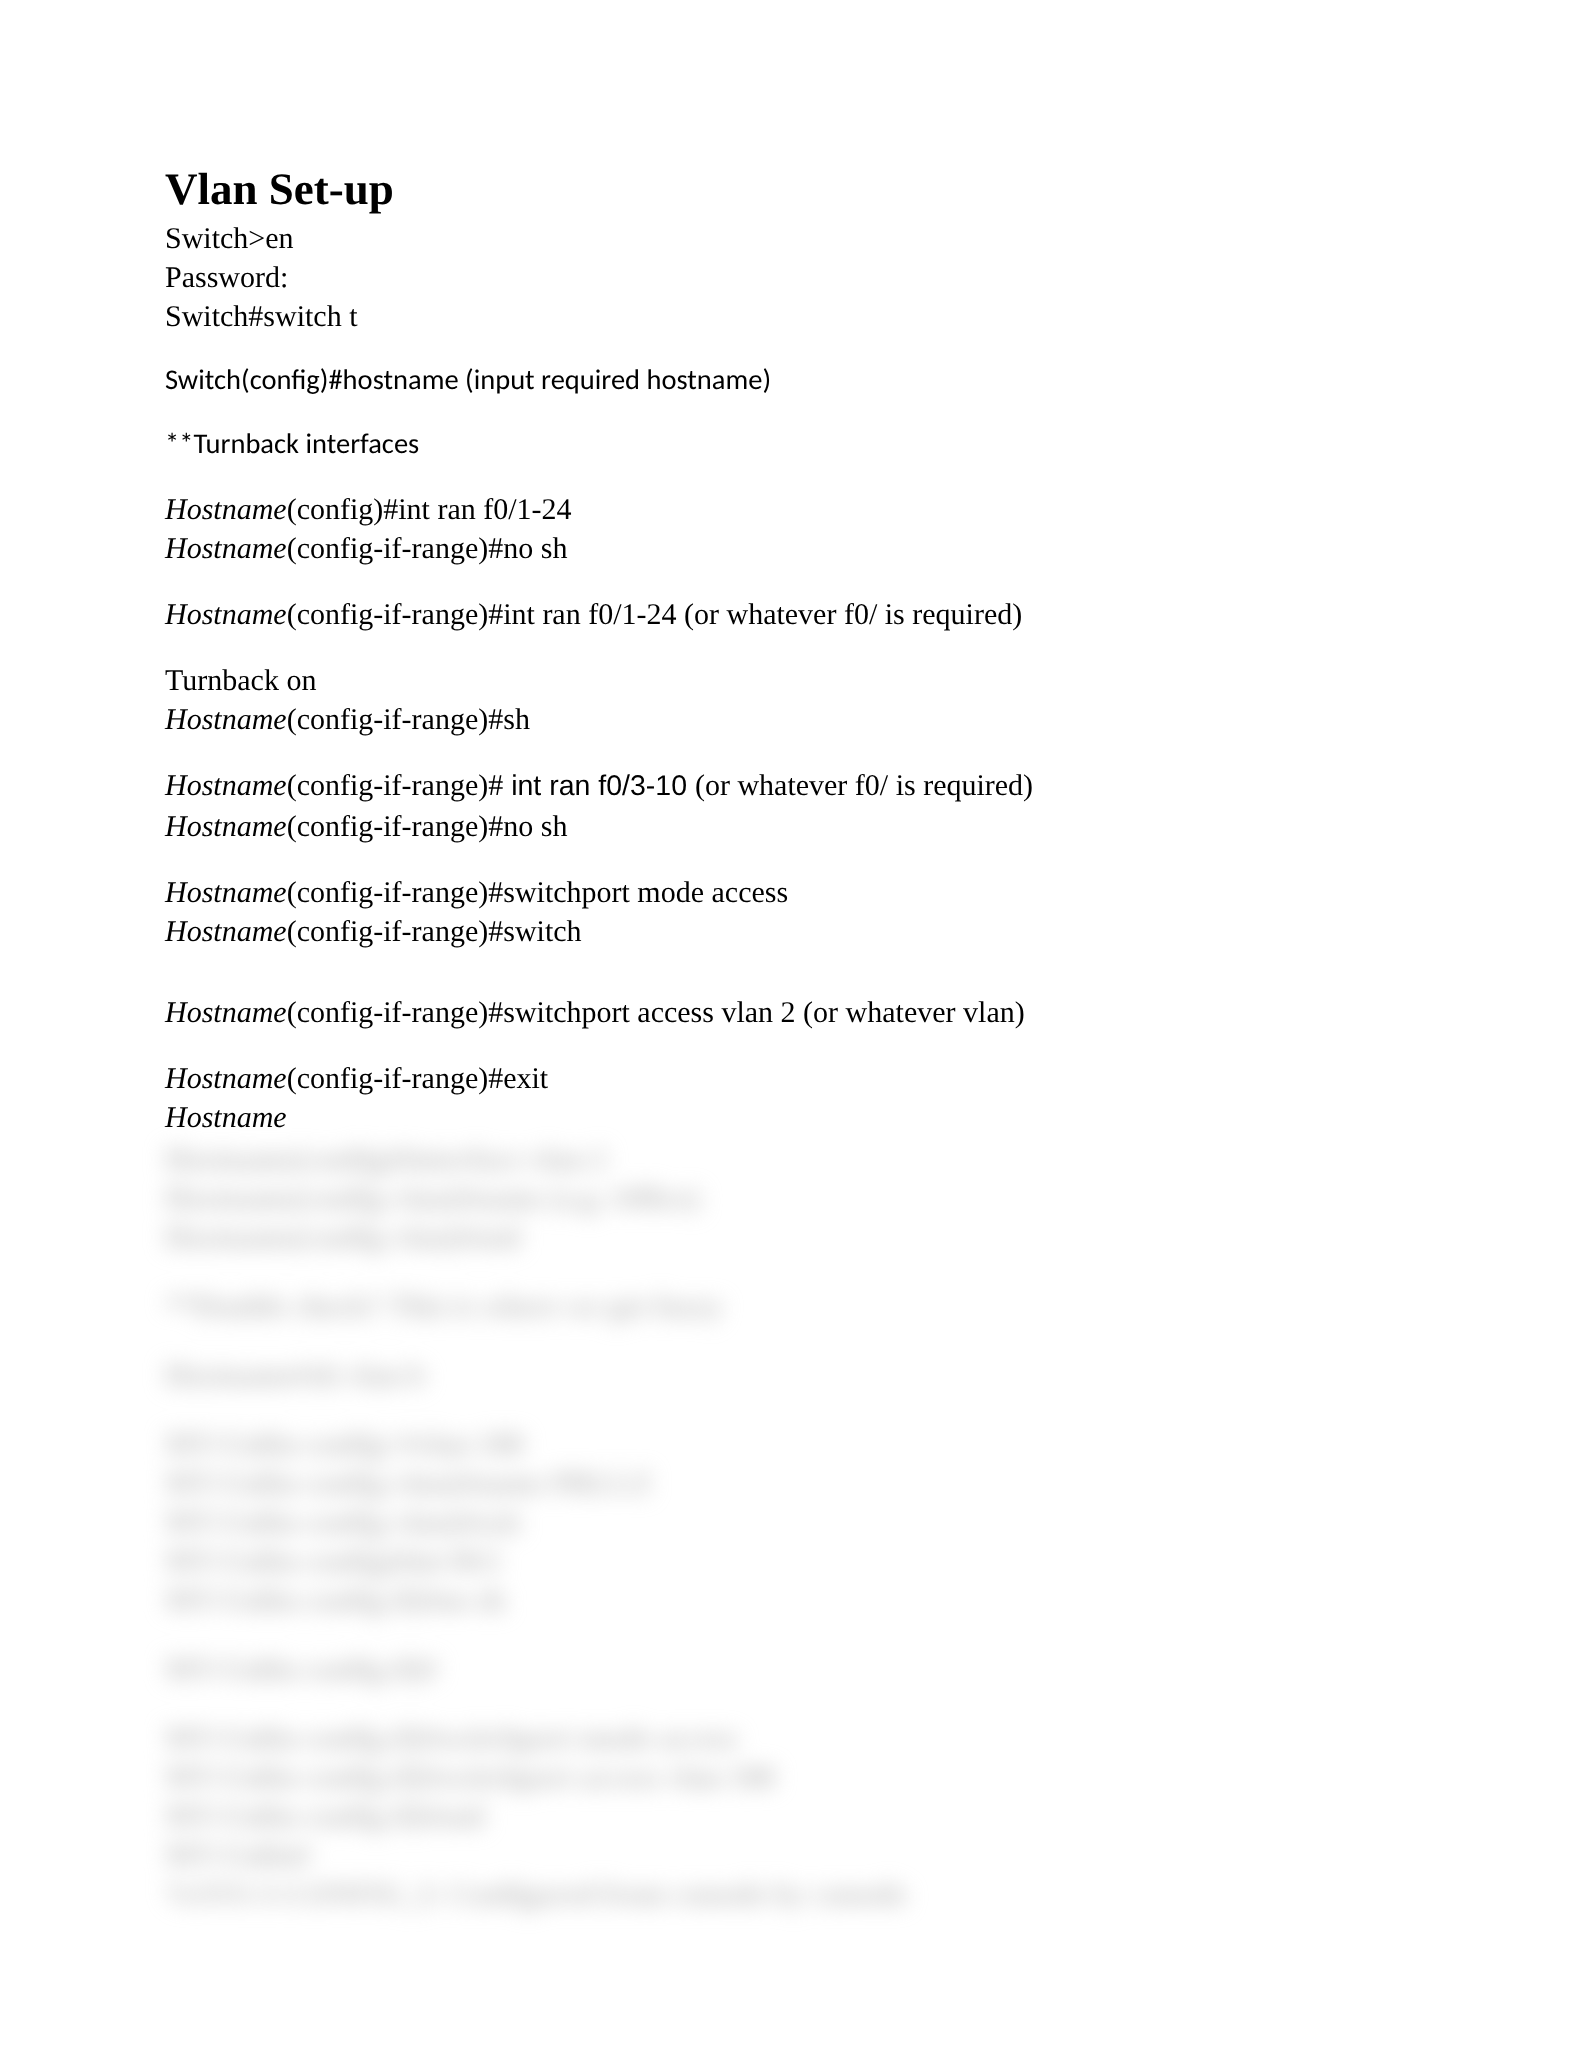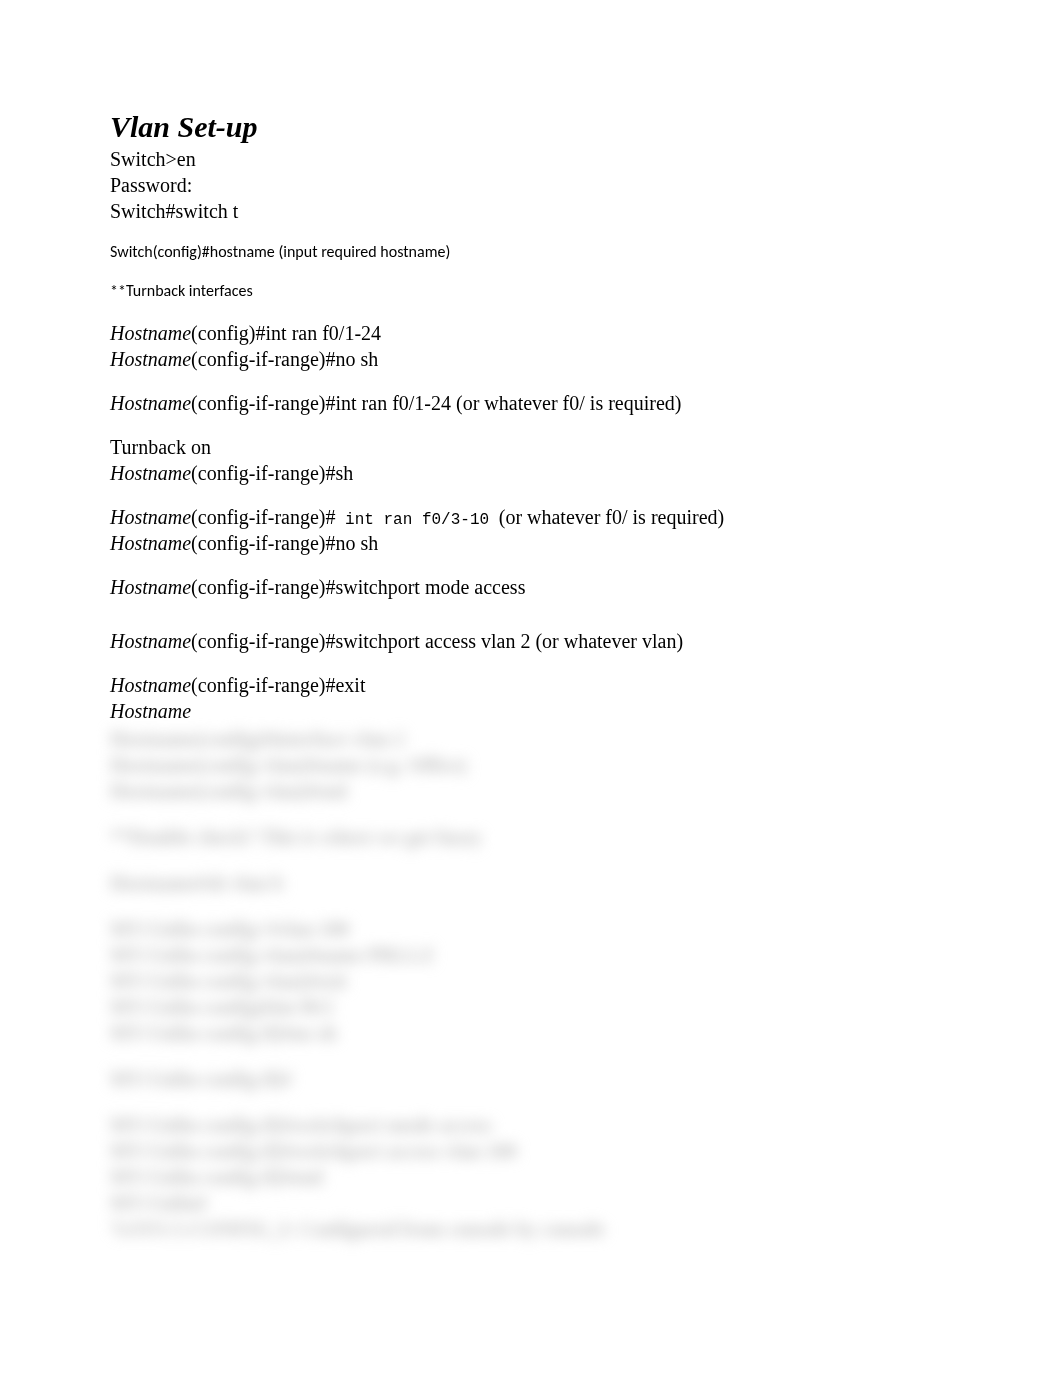--- a/index.html
+++ b/index.html
@@ -11,30 +11,29 @@
     color: #000000;
   }
   .page {
     padding: 110px 110px 40px 110px;
   }
   h1 {
     font-size: 30px;
     font-weight: bold;
     margin: 0 0 2px 0;
     font-family: "Times New Roman", Times, serif;
-    font-style: italic;
   }
   .serif-line {
     font-family: "Times New Roman", Times, serif;
     font-size: 20px;
     line-height: 1.3;
   }
   .sans-line {
     font-family: Calibri, Arial, Helvetica, sans-serif;
-    font-size: 16px;
+    font-size: 19px;
     line-height: 1.3;
   }
   .para {
     margin-top: 18px;
   }
   .para-med-gap {
     margin-top: 28px;
   }
   em, .italic {
     font-style: italic;
@@ -81,29 +80,32 @@
   <div class="serif-line para">
     <span class="italic">Hostname</span><span>(config-if-range)#int ran f0/1-24 (or whatever f0/ is required)</span>
   </div>
   <div class="serif-line para">Turnback on</div>
 
   <div class="serif-line">
     <span class="italic">Hostname</span><span>(config-if-range)#sh</span>
   </div>
 
   <div class="serif-line para">
-    <span class="italic">Hostname</span><span>(config-if-range)#</span><span class="sans-line" style="font-family:Liberation Mono, monospace;"> int ran f0/3-10 </span><span>(or whatever f0/ is required)</span>
+    <span class="italic">Hostname</span><span>(config-if-range)#</span><span class="sans-line" style="font-family:Liberation Sans, sans-serif;"> int ran f0/3-10 </span><span>(or whatever f0/ is required)</span>
   </div>
   <div class="serif-line">
     <span class="italic">Hostname</span><span>(config-if-range)#no sh</span>
   </div>
 
 
   <div class="serif-line para">
     <span class="italic">Hostname</span><span>(config-if-range)#switchport mode access</span>
+  </div>
+  <div class="serif-line">
+    <span class="italic">Hostname</span><span>(config-if-range)#switch</span>
   </div>
 
   <div class="serif-line para-med-gap">
     <span class="italic">Hostname</span><span>(config-if-range)#switchport access vlan 2 (or whatever vlan)</span>
   </div>
 
   <div class="serif-line para">
     <span class="italic">Hostname</span><span>(config-if-range)#exit</span>
   </div>
   <div class="serif-line">

